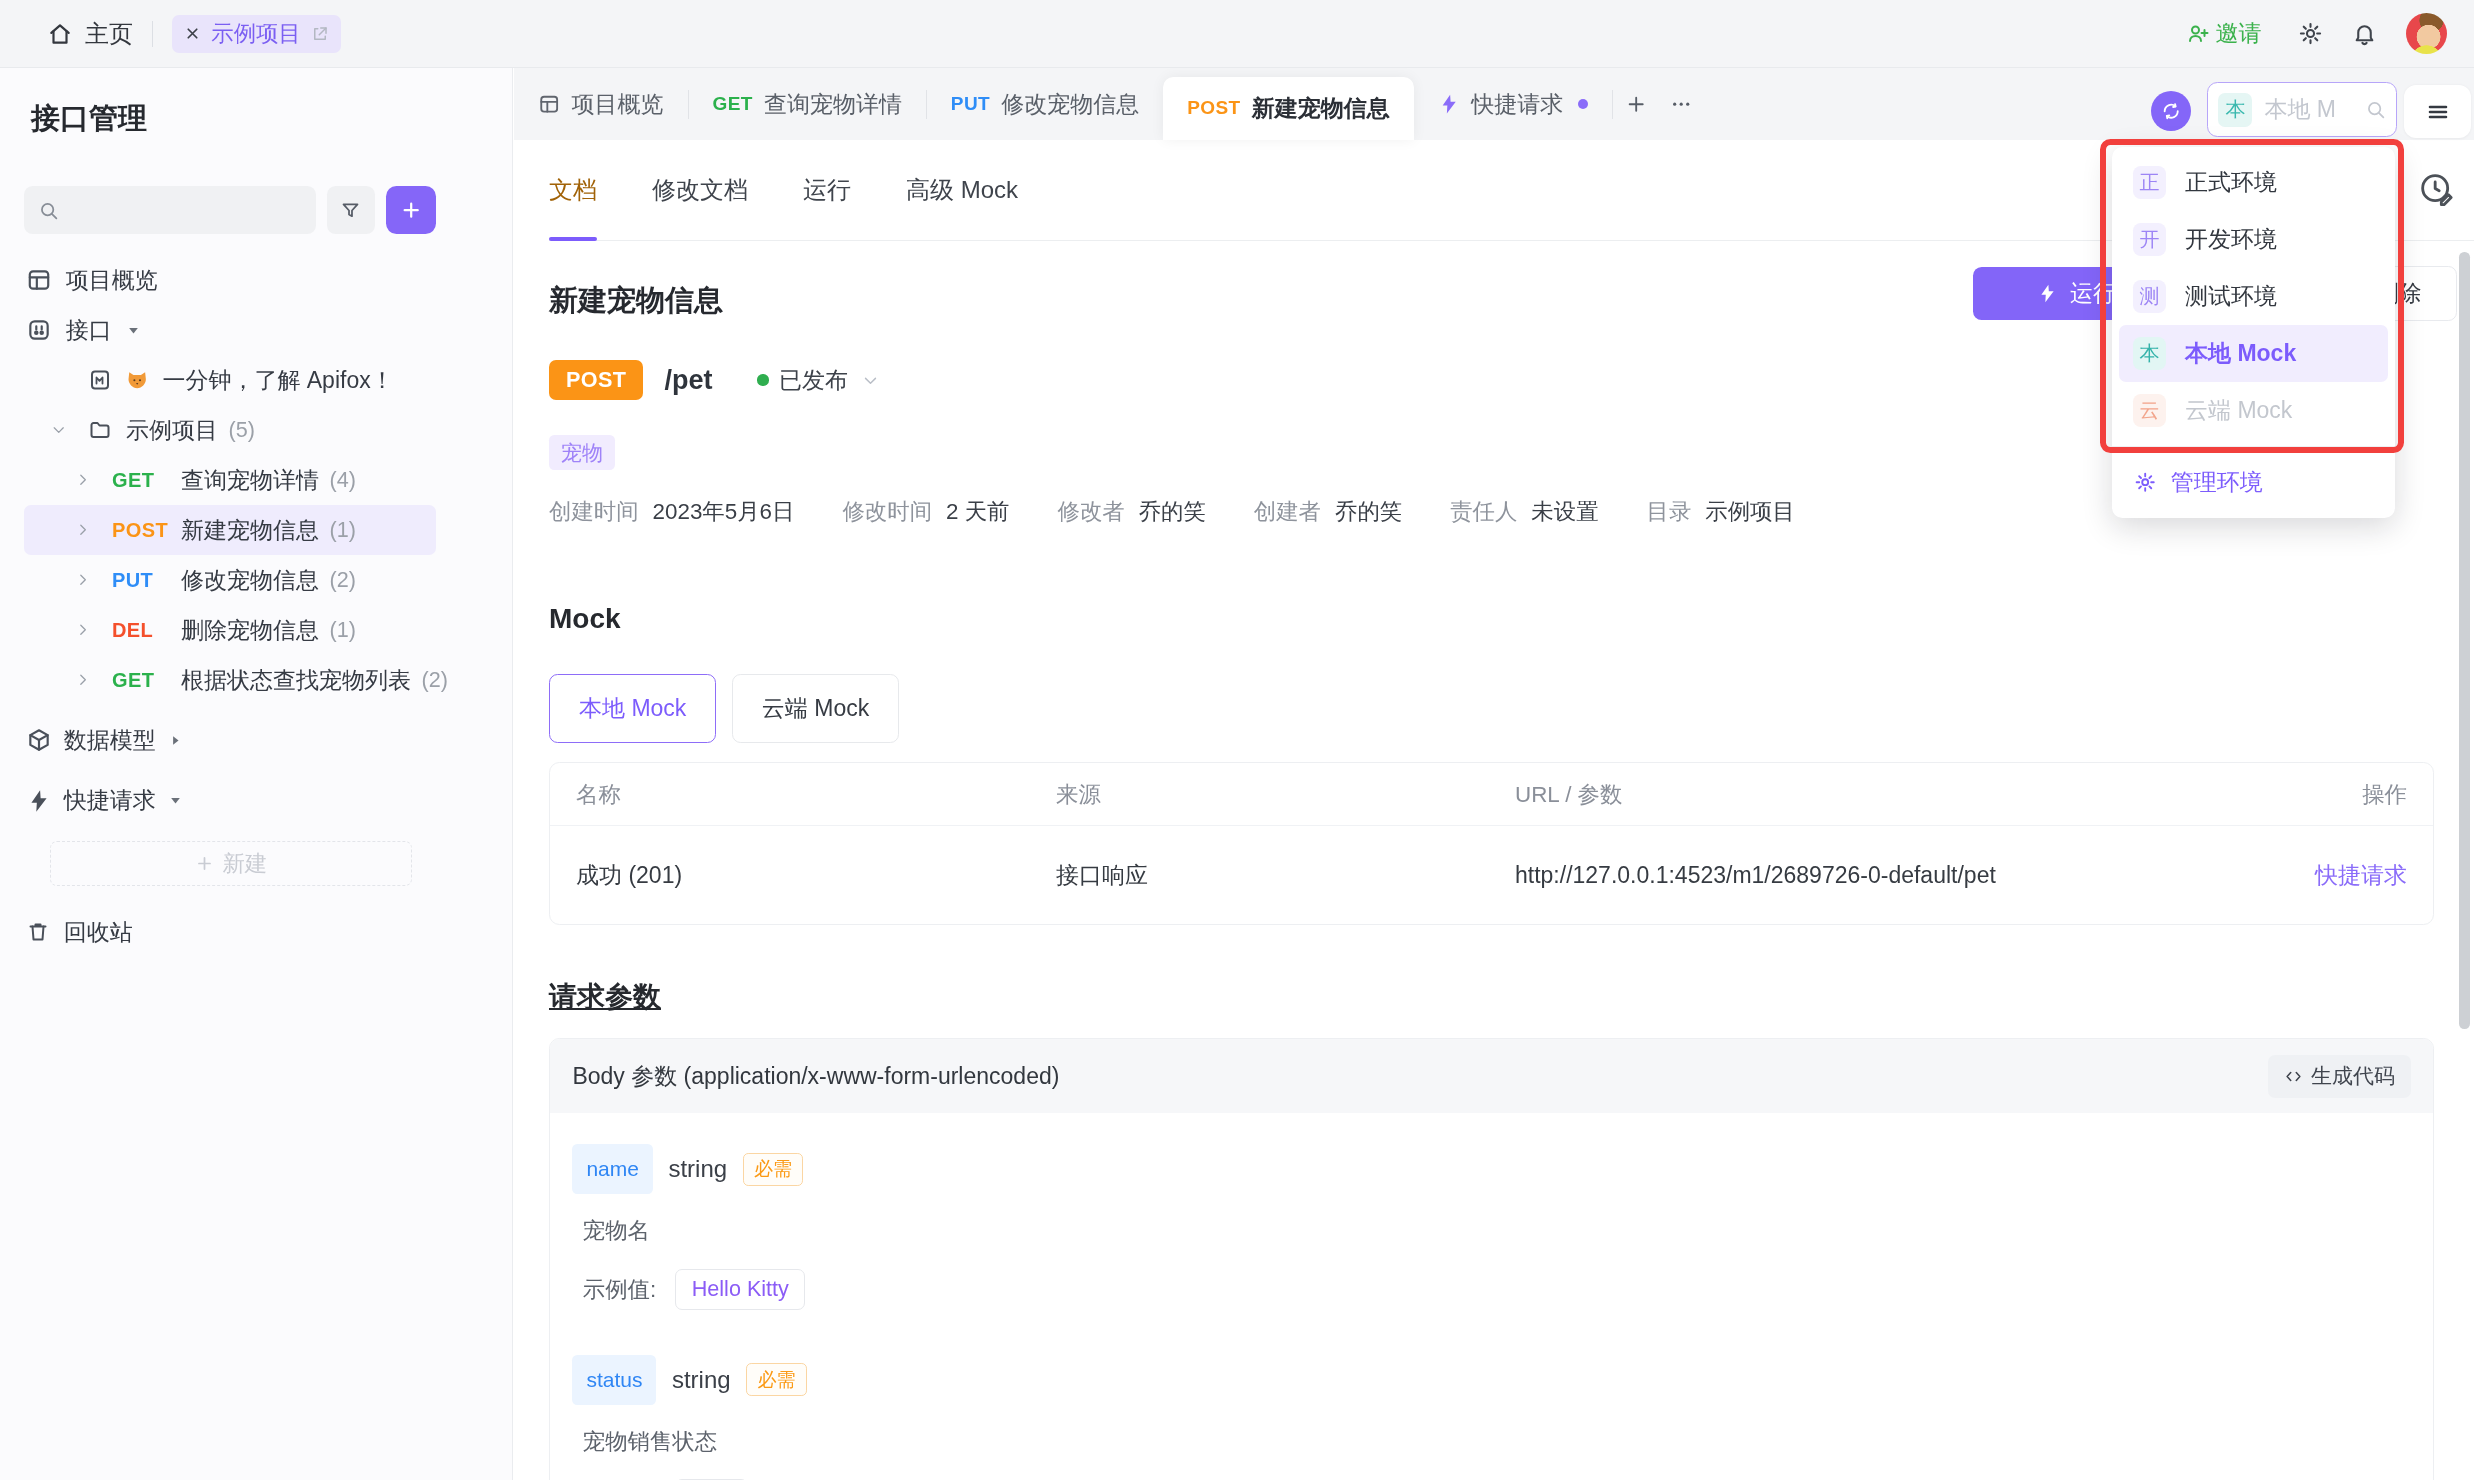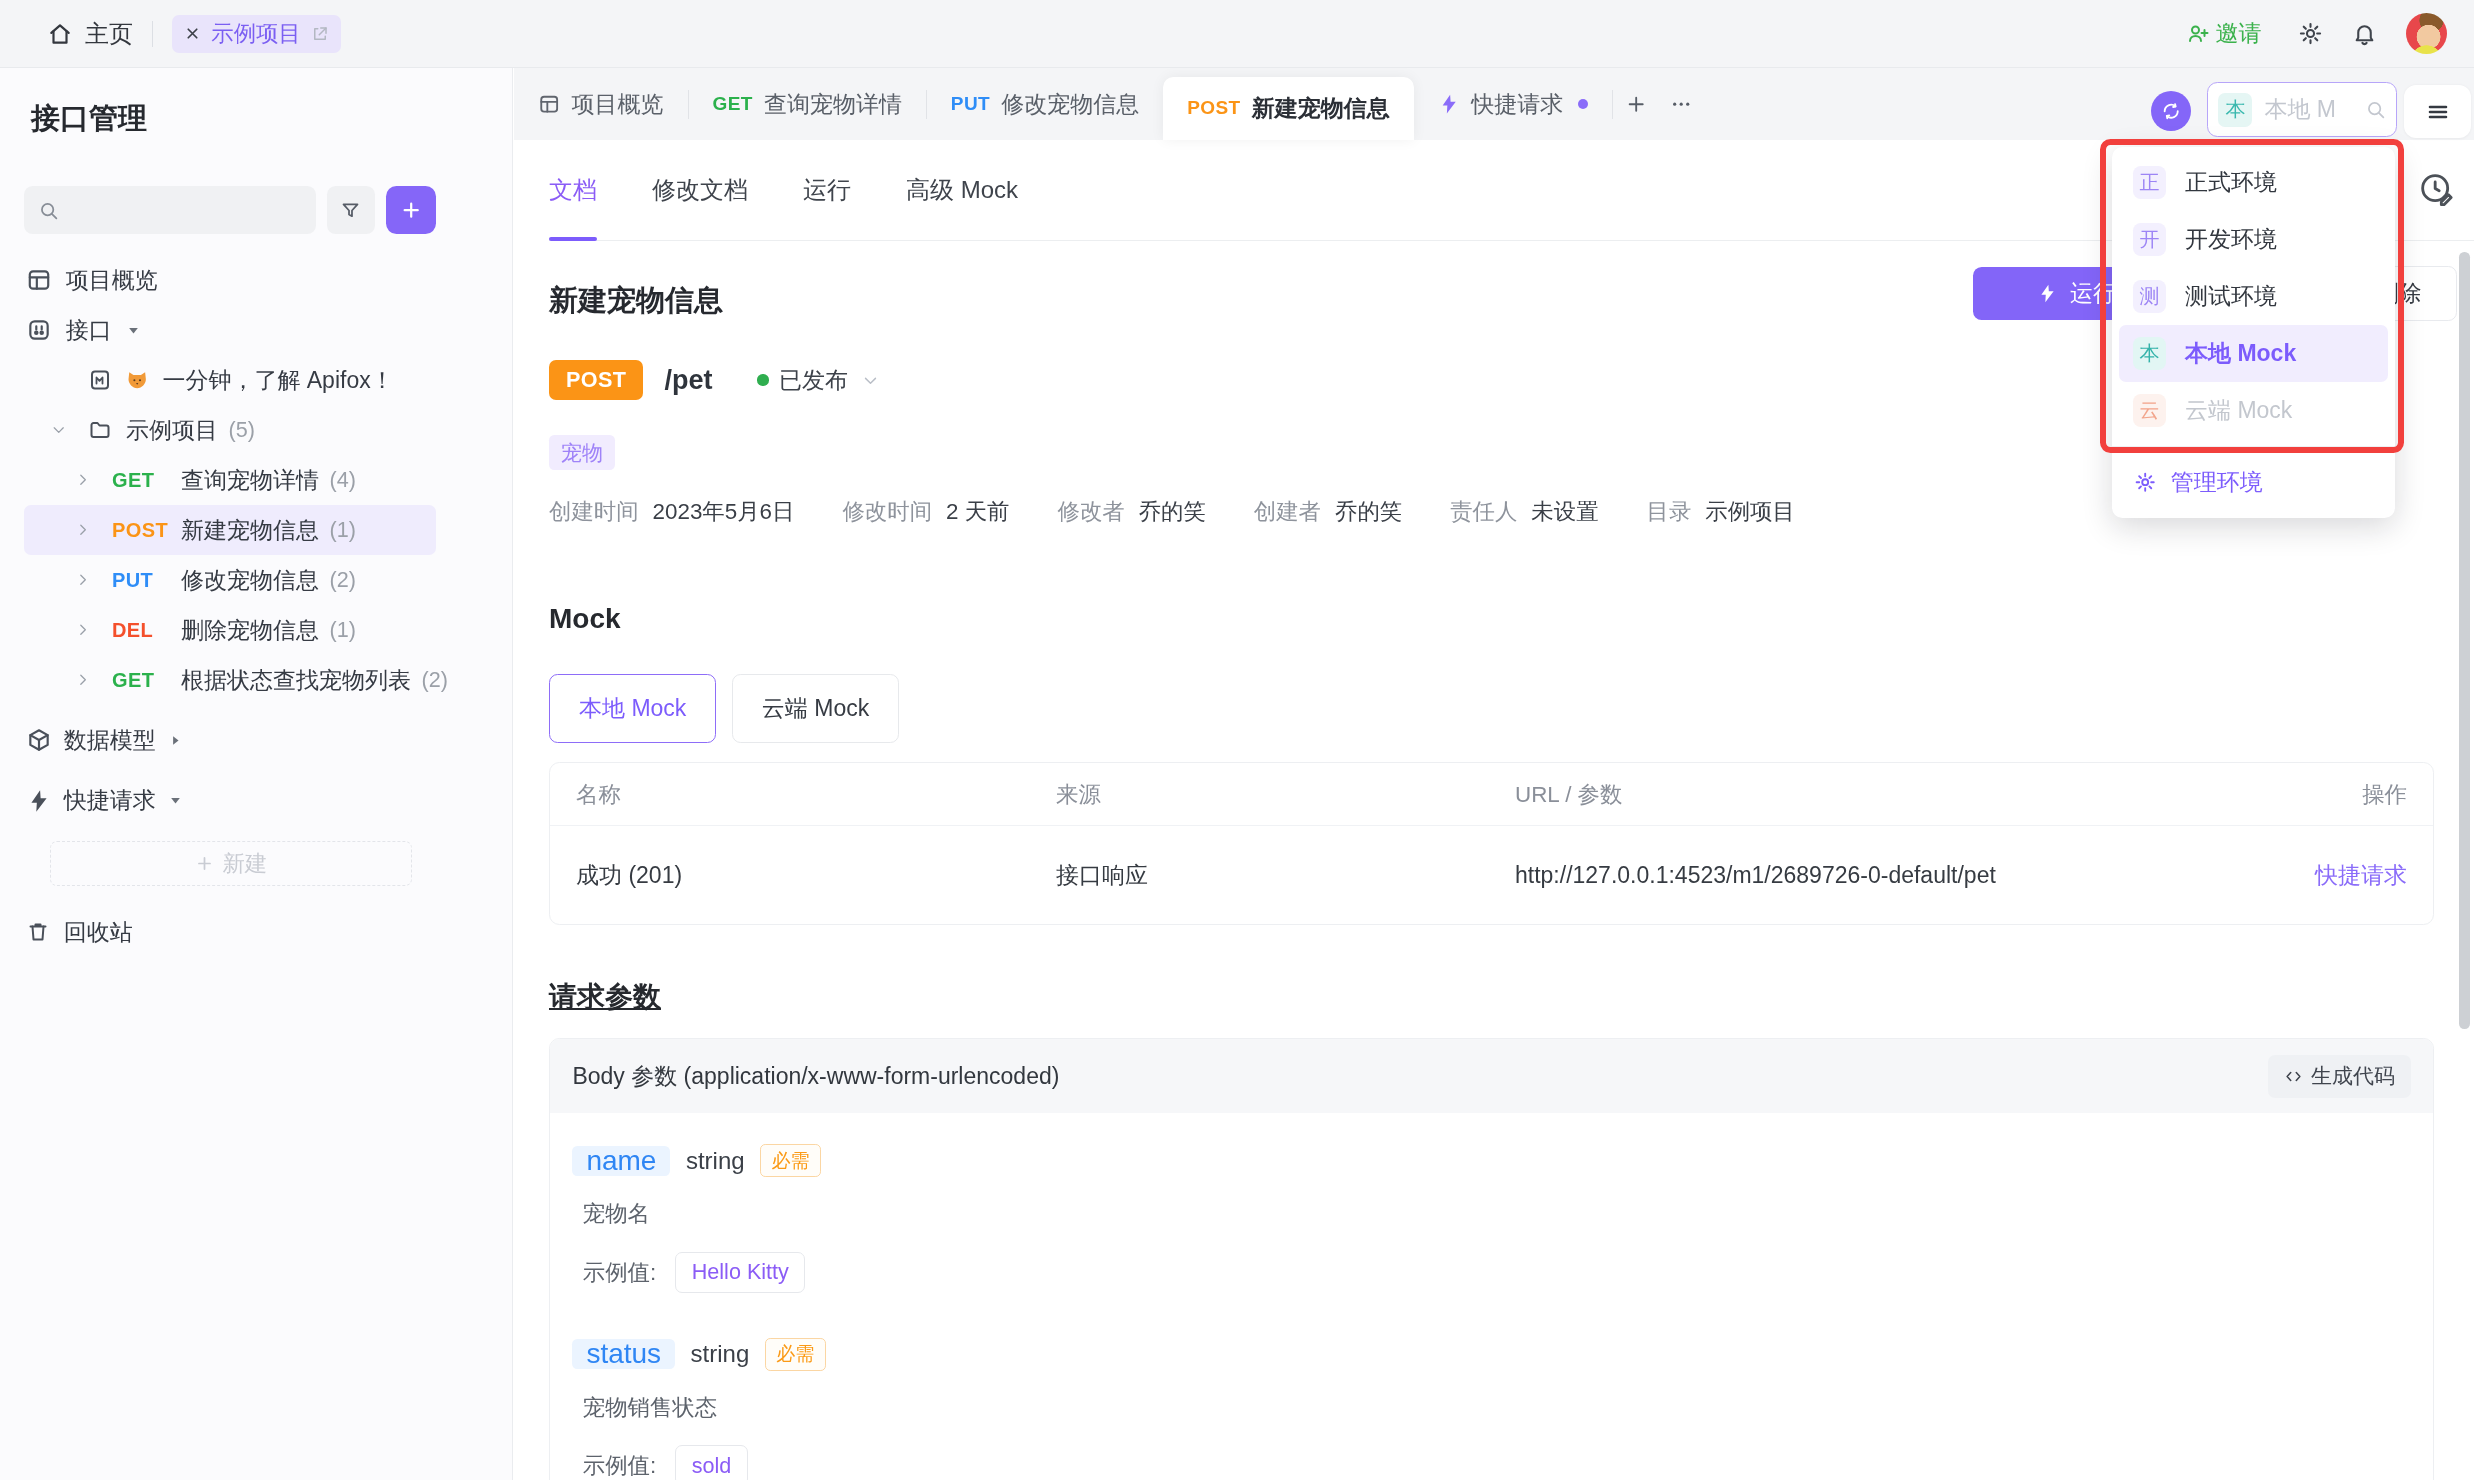--- a/index.html
+++ b/index.html
@@ -76,21 +76,21 @@
   .mtab .mdot { width:10.4px; height:10.4px; border-radius:50%; background:#8a6cf9; margin-left:3.5px; }
   .vsep { width:0.9px; height:29px; background:#e1e3e7; align-self:center; }
   .stripbtn { width:45px; display:flex; align-items:center; justify-content:center; color:#565c66; cursor:pointer; }
 
   
   .content { position:absolute; top:140px; left:514px; right:0; bottom:0; background:#fff;
     padding-left:35px; z-index:4; }
   .doctabs { height:101px; border-bottom:0.9px solid #eceef0; display:flex; gap:55px; align-items:stretch;
     position:relative; margin-right:0; }
   .dtab { display:flex; align-items:center; font-size:24px; color:#3f444c; cursor:pointer; position:relative; }
-  .dtab.active { color:#8b5cf6; }
+  .dtab.active { color:#a16207; }
   .dtab.active::after { content:''; position:absolute; left:0; right:0; bottom:-0.9px; height:4.3px;
     border-radius:2.6px; background:#7c5cfc; }
   .hist { position:absolute; right:19px; top:29px; color:#4c5158; cursor:pointer; }
 
   .page { padding:40px 41px 0 0; }
   .ep-title { font-size:29px; font-weight:700; color:#26292f; }
   .ep-row { margin-top:39px; display:flex; align-items:center; }
   .method-badge { height:40px; display:inline-flex; align-items:center; padding:0 17px; border-radius:7px;
     background:#fb9416; color:#fff; font-size:21.6px; font-weight:700; letter-spacing:0.4px; }
   .ep-path { font-size:27px; font-weight:600; color:#2f343c; margin-left:21px; }
@@ -121,22 +121,22 @@
   .tlink { color:#8a6cf9; cursor:pointer; }
 
   .h-req { margin-top:53px;text-decoration:underline; }
   .card.body { margin-top:22.4px; }
   .bodyhead { height:74px; background:#f6f7f9; display:flex; align-items:center; justify-content:space-between;
     padding:0 22.4px; font-size:23px; color:#32373e; }
   .codegen { height:43px; display:flex; align-items:center; gap:8.6px; padding:0 15.5px; background:#eff1f4;
     border-radius:7px; font-size:21px; color:#40454e; }
   .bodybody { padding:31px 0 35px 22.4px; display:flex; flex-direction:column; gap:45px; }
   .p-head { display:flex; align-items:center; gap:15.5px; }
-  .p-name { height:30px; display:inline-flex; align-items:center; padding:0 14px; background:#ebf4ff;
-    border-radius:5.2px; color:#2f86f4; font-size:28px; }
+  .p-name { height:50px; display:inline-flex; align-items:center; padding:0 14px; background:#ebf4ff;
+    border-radius:5.2px; color:#2f86f4; font-size:21px; }
   .p-type { font-size:24px; color:#3b4048; }
   .p-req { height:33px; display:inline-flex; align-items:center; padding:0 10.4px; border:1.7px solid #fbd6a3;
     border-radius:5.2px; color:#fb9a16; font-size:19px; background:#fffdf9; }
   .p-desc { margin:21px 0 0 10.4px; font-size:22.4px; color:#5d636c; }
   .p-example { margin:22.4px 0 0 10.4px; display:flex; align-items:center; gap:19px; font-size:22.4px; color:#5d636c; }
   .p-exval { height:41px; display:inline-flex; align-items:center; padding:0 15.5px; border:0.9px solid #e6e8ec;
     border-radius:7px; color:#8b5cf6; font-size:21.6px; }
 
   
   .syncbtn { left:2151px; top:91px; width:40px; height:40px; border-radius:50%; background:#8466f8;

